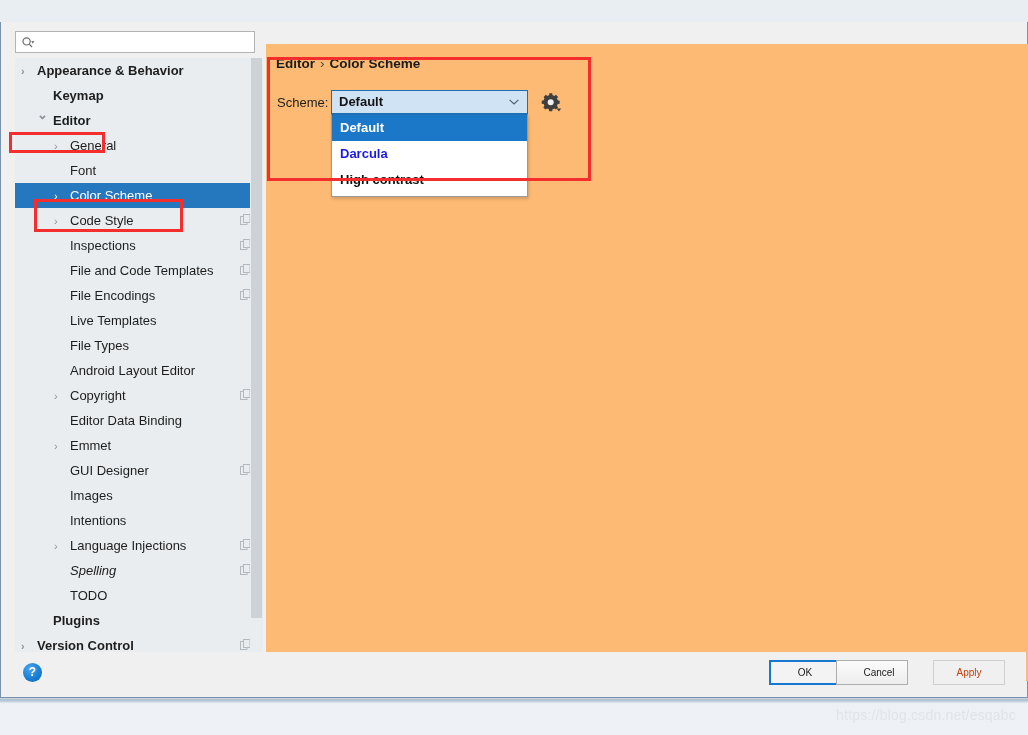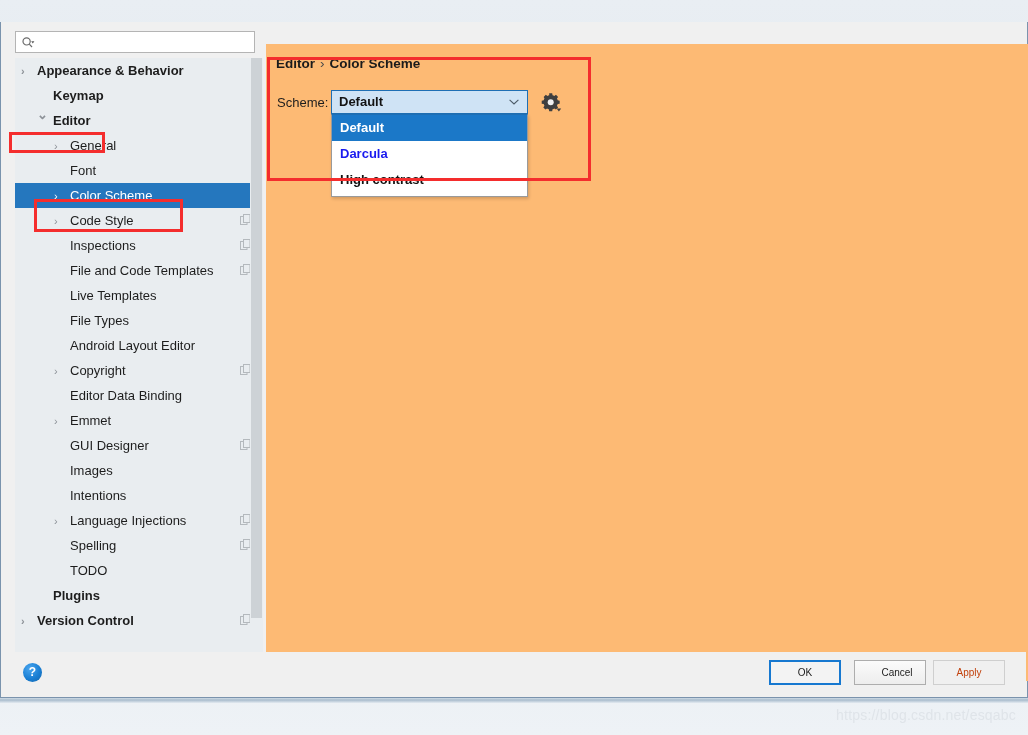--- a/index.html
+++ b/index.html
@@ -250,21 +250,21 @@
     cursor: pointer;
     background: linear-gradient(180deg, #fbfbfb 0%, #ededed 100%);
     border: 1px solid #adadad;
     color: #1c1c1c;
   }
   #ok-btn {
     right: 185px; width: 72px;
     border: 2px solid #1678d0;
     background: #f3f3f3;
   }
-  #cancel-btn { right: 100px; width: 72px; padding-left: 20px; }
+  #cancel-btn { right: 118px; width: 72px; padding-left: 20px; }
   #apply-btn {
     right: 21px; width: 72px;
     color: #c2410c;
     border: 1px solid #cfcfcf;
     background: #f0f0f0;
     cursor: default;
   }
 
   
   #bevel {
@@ -339,20 +339,27 @@
             </svg>
           </div>
           <div class="tree-row">
             <span class="label" style="left: 55px;">File and Code Templates</span>
             <svg class="copy-mark" viewBox="0 0 11 12">
               <rect x="0.5" y="2.5" width="6.5" height="8" fill="none" stroke="#8a8f94"></rect>
               <rect x="3.5" y="0.5" width="6.5" height="8" fill="#e9edf0" stroke="#8a8f94"></rect>
             </svg>
           </div>
           <div class="tree-row">
+            <span class="label" style="left: 55px;">File Encodings</span>
+            <svg class="copy-mark" viewBox="0 0 11 12">
+              <rect x="0.5" y="2.5" width="6.5" height="8" fill="none" stroke="#8a8f94"></rect>
+              <rect x="3.5" y="0.5" width="6.5" height="8" fill="#e9edf0" stroke="#8a8f94"></rect>
+            </svg>
+          </div>
+          <div class="tree-row">
             <span class="label" style="left: 55px;">Live Templates</span>
           </div>
           <div class="tree-row">
             <span class="label" style="left: 55px;">File Types</span>
           </div>
           <div class="tree-row">
             <span class="label" style="left: 55px;">Android Layout Editor</span>
           </div>
           <div class="tree-row">
             <span class="arrow" style="left: 39px;">›</span>
@@ -384,21 +391,21 @@
           </div>
           <div class="tree-row">
             <span class="arrow" style="left: 39px;">›</span>
             <span class="label" style="left: 55px;">Language Injections</span>
             <svg class="copy-mark" viewBox="0 0 11 12">
               <rect x="0.5" y="2.5" width="6.5" height="8" fill="none" stroke="#8a8f94"></rect>
               <rect x="3.5" y="0.5" width="6.5" height="8" fill="#e9edf0" stroke="#8a8f94"></rect>
             </svg>
           </div>
           <div class="tree-row">
-            <span class="label" style="left: 55px;">Spelling</span>
+            <span class="label" style="left: 55px; font-style: italic;">Spelling</span>
             <svg class="copy-mark" viewBox="0 0 11 12">
               <rect x="0.5" y="2.5" width="6.5" height="8" fill="none" stroke="#8a8f94"></rect>
               <rect x="3.5" y="0.5" width="6.5" height="8" fill="#e9edf0" stroke="#8a8f94"></rect>
             </svg>
           </div>
           <div class="tree-row">
             <span class="label" style="left: 55px;">TODO</span>
           </div>
           <div class="tree-row bold">
             <span class="label" style="left: 38px;">Plugins</span>

